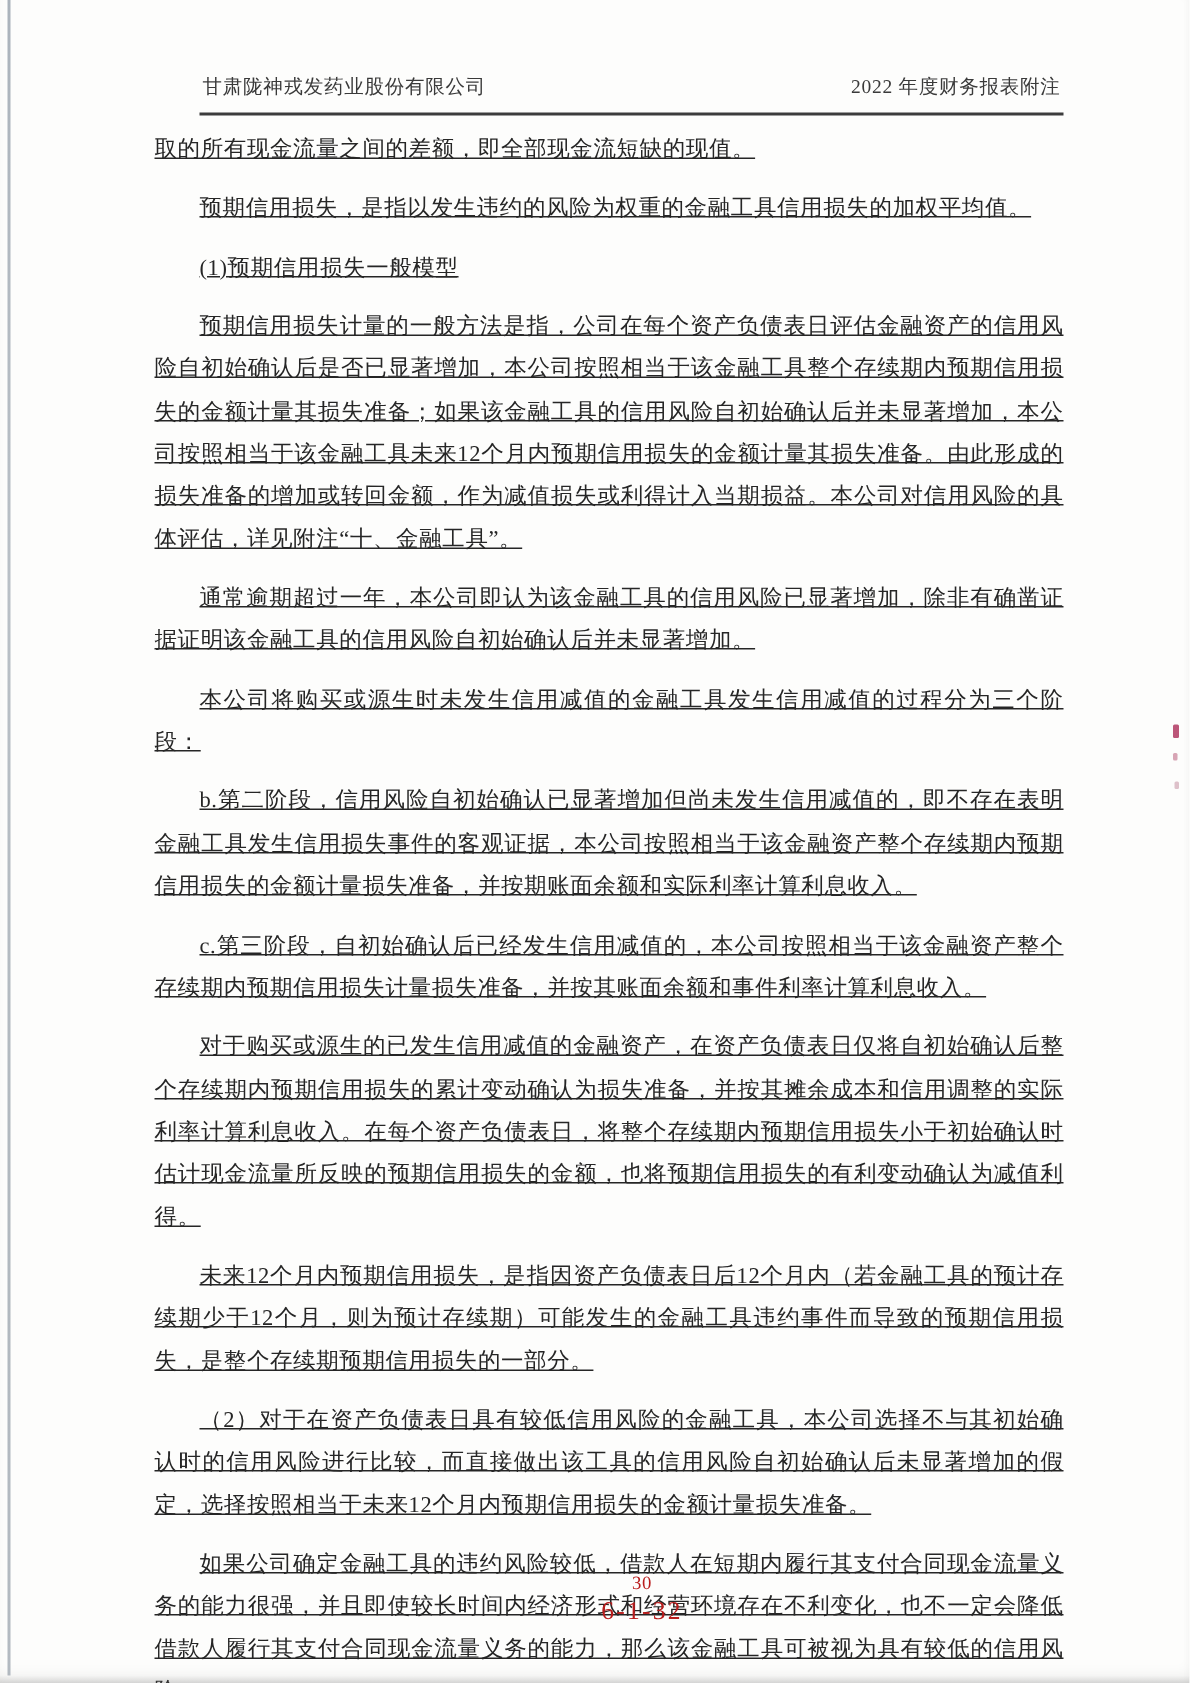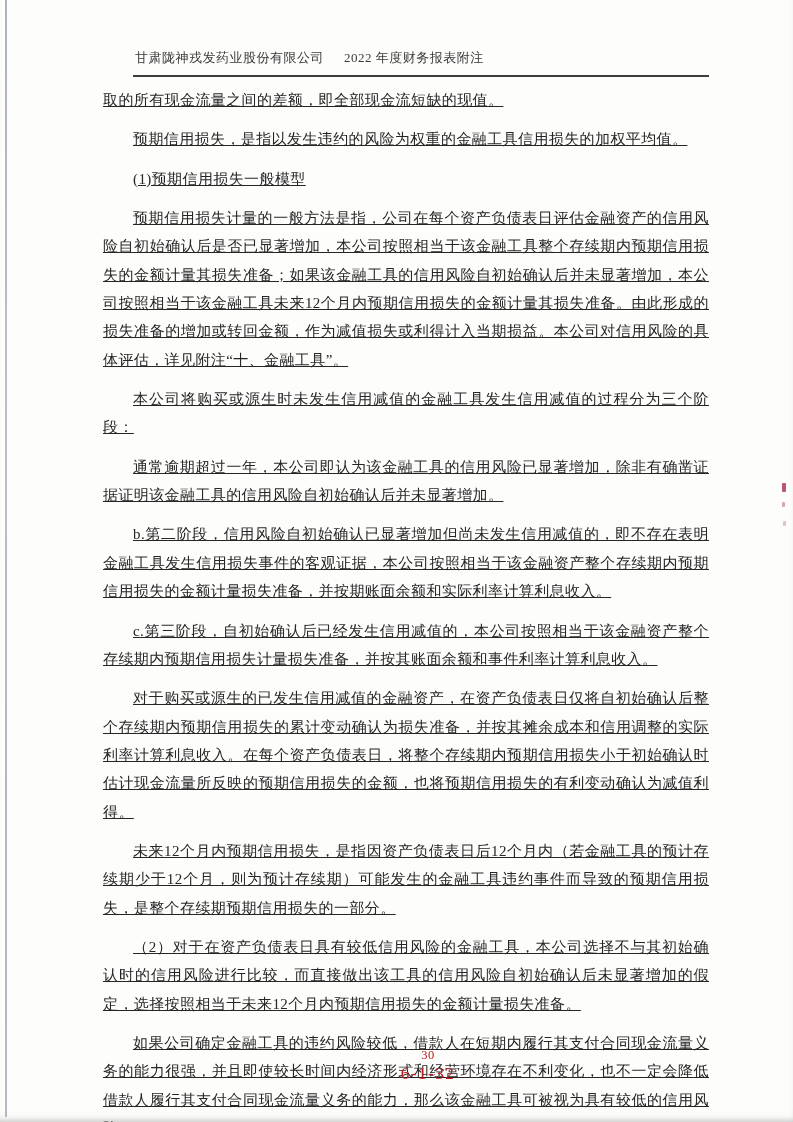--- a/index.html
+++ b/index.html
@@ -29,20 +29,21 @@
     height: 1117px;
     background: linear-gradient(180deg, #8f9aa6 0%, #a2abb4 35%, #97a1aa 70%, #9aa3ad 100%);
     opacity: 0.75;
   }
   .header {
     position: absolute;
     left: 135px;
     top: 49px;
     width: 572px;
     display: flex;
+    justify-content: space-between;
     align-items: baseline;
     font-size: 13px;
     letter-spacing: 0.5px;
     color: #3a3a3a;
     white-space: nowrap;
     gap: 20px;
   }
   .header-rule {
     position: absolute;
     left: 133px;
@@ -119,22 +120,22 @@
     <span>甘肃陇神戎发药业股份有限公司</span>
     <span>2022 年度财务报表附注</span>
   </div>
   <div class="header-rule"></div>
 
   <div class="body-text">
     <p>取的所有现金流量之间的差额，即全部现金流短缺的现值。</p>
     <p class="indent">预期信用损失，是指以发生违约的风险为权重的金融工具信用损失的加权平均值。</p>
     <p class="indent">(1)预期信用损失一般模型</p>
     <p class="indent">预期信用损失计量的一般方法是指，公司在每个资产负债表日评估金融资产的信用风险自初始确认后是否已显著增加，本公司按照相当于该金融工具整个存续期内预期信用损失的金额计量其损失准备；如果该金融工具的信用风险自初始确认后并未显著增加，本公司按照相当于该金融工具未来12个月内预期信用损失的金额计量其损失准备。由此形成的损失准备的增加或转回金额，作为减值损失或利得计入当期损益。本公司对信用风险的具体评估，详见附注“十、金融工具”。</p>
+    <p class="indent">通常逾期超过一年，本公司即认为该金融工具的信用风险已显著增加，除非有确凿证据证明该金融工具的信用风险自初始确认后并未显著增加。</p>
     <p class="indent">本公司将购买或源生时未发生信用减值的金融工具发生信用减值的过程分为三个阶段：</p>
-    <p class="indent">通常逾期超过一年，本公司即认为该金融工具的信用风险已显著增加，除非有确凿证据证明该金融工具的信用风险自初始确认后并未显著增加。</p>
     <p class="indent">b.第二阶段，信用风险自初始确认已显著增加但尚未发生信用减值的，即不存在表明金融工具发生信用损失事件的客观证据，本公司按照相当于该金融资产整个存续期内预期信用损失的金额计量损失准备，并按期账面余额和实际利率计算利息收入。</p>
     <p class="indent">c.第三阶段，自初始确认后已经发生信用减值的，本公司按照相当于该金融资产整个存续期内预期信用损失计量损失准备，并按其账面余额和事件利率计算利息收入。</p>
     <p class="indent">对于购买或源生的已发生信用减值的金融资产，在资产负债表日仅将自初始确认后整个存续期内预期信用损失的累计变动确认为损失准备，并按其摊余成本和信用调整的实际利率计算利息收入。在每个资产负债表日，将整个存续期内预期信用损失小于初始确认时估计现金流量所反映的预期信用损失的金额，也将预期信用损失的有利变动确认为减值利得。</p>
     <p class="indent">未来12个月内预期信用损失，是指因资产负债表日后12个月内（若金融工具的预计存续期少于12个月，则为预计存续期）可能发生的金融工具违约事件而导致的预期信用损失，是整个存续期预期信用损失的一部分。</p>
     <p class="indent">（2）对于在资产负债表日具有较低信用风险的金融工具，本公司选择不与其初始确认时的信用风险进行比较，而直接做出该工具的信用风险自初始确认后未显著增加的假定，选择按照相当于未来12个月内预期信用损失的金额计量损失准备。</p>
     <p class="indent">如果公司确定金融工具的违约风险较低，借款人在短期内履行其支付合同现金流量义务的能力很强，并且即使较长时间内经济形式和经营环境存在不利变化，也不一定会降低借款人履行其支付合同现金流量义务的能力，那么该金融工具可被视为具有较低的信用风险。</p>
   </div>
 
   <div class="red-mark m1"></div>
   <div class="red-mark m2"></div>

